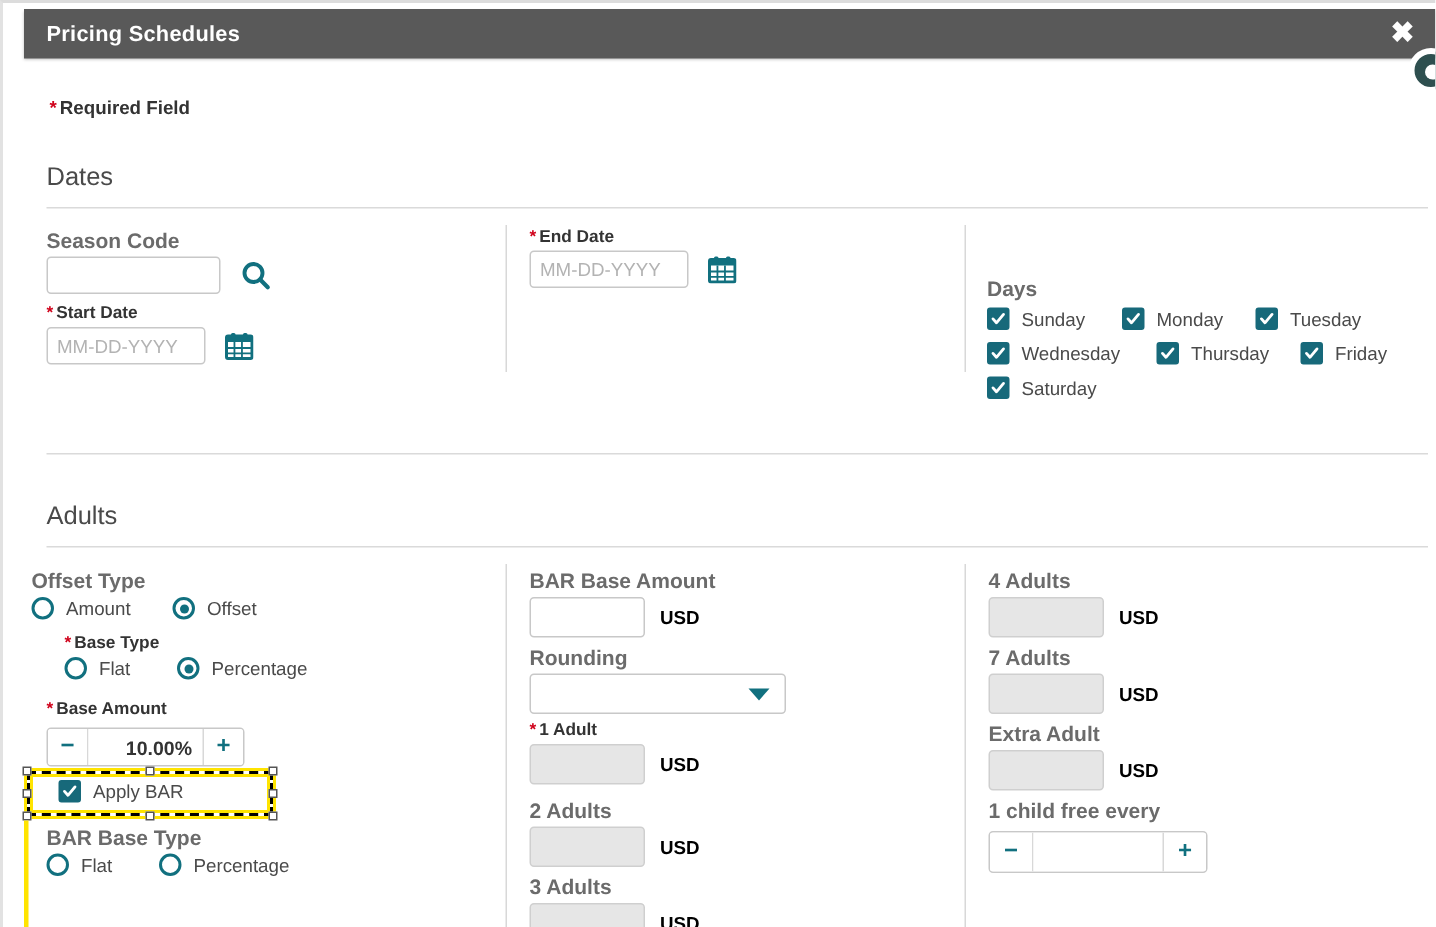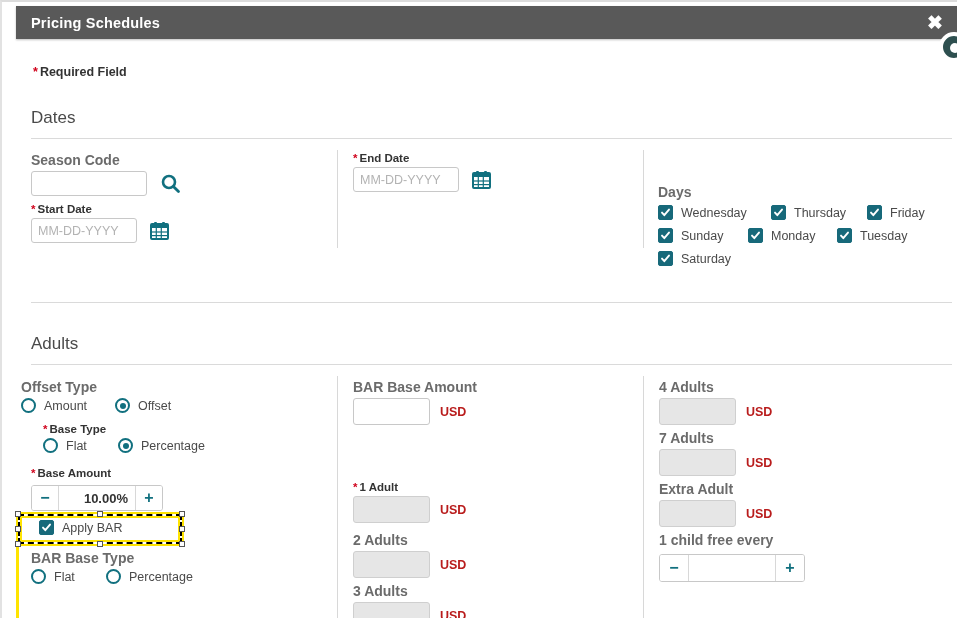--- a/index.html
+++ b/index.html
@@ -74,21 +74,21 @@
   .txt{
     box-sizing:border-box;
     height:25px;border:1px solid #c8c8c8;border-radius:3px;
     background:#ffffff;font-size:12.5px;color:#555;
     padding:0 6px;font-family:"Liberation Sans", sans-serif;
     outline:none;
   }
   .txt::placeholder{color:#b3b3b3;}
   .txt.disabled{background:#e6e6e6;border-color:#cfcfcf;}
   .usd{
-    font-size:12.5px;font-weight:700;color:#b91c1c;
+    font-size:12.5px;font-weight:700;color:#000000;
     margin-left:10px;
   }
   .row-inline{display:flex;align-items:center;}
 
   
   .icon-teal{color:#11707f;display:inline-block;line-height:0;}
 
   
   .cb{
     width:15px;height:15px;border-radius:2px;
@@ -238,69 +238,69 @@
           <line x1="1" y1="14.6" x2="18" y2="14.6" stroke="#11707f" stroke-width="1.2"></line>
         </svg>
       </span>
     </div>
   </div>
 
   <div style="position:absolute;left:656px;top:150px;width:300px;margin-top:32px;">
     <span class="lbl">Days</span>
     <div style="margin-top:5px;">
       <div style="display:flex;align-items:center;margin-bottom:8px;">
-        <span class="cb-item" style="width:113px;">
-          <span class="cb">
-              <svg width="11" height="11" viewBox="0 0 11 11">
-                <polyline points="2,5.6 4.3,8.2 9,2.6" fill="none" stroke="#fff" stroke-width="1.9" stroke-linecap="round" stroke-linejoin="round"></polyline>
-              </svg>
-            </span>
-          <span class="cl">Wednesday</span>
-        </span>
-        <span class="cb-item" style="width:96px;">
-          <span class="cb">
-              <svg width="11" height="11" viewBox="0 0 11 11">
-                <polyline points="2,5.6 4.3,8.2 9,2.6" fill="none" stroke="#fff" stroke-width="1.9" stroke-linecap="round" stroke-linejoin="round"></polyline>
-              </svg>
-            </span>
-          <span class="cl">Thursday</span>
+        <span class="cb-item" style="width:90px;">
+          <span class="cb">
+              <svg width="11" height="11" viewBox="0 0 11 11">
+                <polyline points="2,5.6 4.3,8.2 9,2.6" fill="none" stroke="#fff" stroke-width="1.9" stroke-linecap="round" stroke-linejoin="round"></polyline>
+              </svg>
+            </span>
+          <span class="cl">Sunday</span>
+        </span>
+        <span class="cb-item" style="width:89px;">
+          <span class="cb">
+              <svg width="11" height="11" viewBox="0 0 11 11">
+                <polyline points="2,5.6 4.3,8.2 9,2.6" fill="none" stroke="#fff" stroke-width="1.9" stroke-linecap="round" stroke-linejoin="round"></polyline>
+              </svg>
+            </span>
+          <span class="cl">Monday</span>
         </span>
         <span class="cb-item">
           <span class="cb">
               <svg width="11" height="11" viewBox="0 0 11 11">
                 <polyline points="2,5.6 4.3,8.2 9,2.6" fill="none" stroke="#fff" stroke-width="1.9" stroke-linecap="round" stroke-linejoin="round"></polyline>
               </svg>
             </span>
-          <span class="cl">Friday</span>
+          <span class="cl">Tuesday</span>
         </span>
       </div>
       <div style="display:flex;align-items:center;margin-bottom:8px;">
-        <span class="cb-item" style="width:90px;">
-          <span class="cb">
-              <svg width="11" height="11" viewBox="0 0 11 11">
-                <polyline points="2,5.6 4.3,8.2 9,2.6" fill="none" stroke="#fff" stroke-width="1.9" stroke-linecap="round" stroke-linejoin="round"></polyline>
-              </svg>
-            </span>
-          <span class="cl">Sunday</span>
-        </span>
-        <span class="cb-item" style="width:89px;">
-          <span class="cb">
-              <svg width="11" height="11" viewBox="0 0 11 11">
-                <polyline points="2,5.6 4.3,8.2 9,2.6" fill="none" stroke="#fff" stroke-width="1.9" stroke-linecap="round" stroke-linejoin="round"></polyline>
-              </svg>
-            </span>
-          <span class="cl">Monday</span>
+        <span class="cb-item" style="width:113px;">
+          <span class="cb">
+              <svg width="11" height="11" viewBox="0 0 11 11">
+                <polyline points="2,5.6 4.3,8.2 9,2.6" fill="none" stroke="#fff" stroke-width="1.9" stroke-linecap="round" stroke-linejoin="round"></polyline>
+              </svg>
+            </span>
+          <span class="cl">Wednesday</span>
+        </span>
+        <span class="cb-item" style="width:96px;">
+          <span class="cb">
+              <svg width="11" height="11" viewBox="0 0 11 11">
+                <polyline points="2,5.6 4.3,8.2 9,2.6" fill="none" stroke="#fff" stroke-width="1.9" stroke-linecap="round" stroke-linejoin="round"></polyline>
+              </svg>
+            </span>
+          <span class="cl">Thursday</span>
         </span>
         <span class="cb-item">
           <span class="cb">
               <svg width="11" height="11" viewBox="0 0 11 11">
                 <polyline points="2,5.6 4.3,8.2 9,2.6" fill="none" stroke="#fff" stroke-width="1.9" stroke-linecap="round" stroke-linejoin="round"></polyline>
               </svg>
             </span>
-          <span class="cl">Tuesday</span>
+          <span class="cl">Friday</span>
         </span>
       </div>
       <div style="display:flex;align-items:center;">
         <span class="cb-item">
           <span class="cb">
               <svg width="11" height="11" viewBox="0 0 11 11">
                 <polyline points="2,5.6 4.3,8.2 9,2.6" fill="none" stroke="#fff" stroke-width="1.9" stroke-linecap="round" stroke-linejoin="round"></polyline>
               </svg>
             </span>
           <span class="cl">Saturday</span>
@@ -389,20 +389,26 @@
   </div>
 
   <div style="position:absolute;left:351px;top:377px;">
     <span class="lbl">BAR Base Amount</span>
     <div class="row-inline" style="margin-top:2px;">
       <input class="txt" style="width: 77px; height: 27px;" type="text" value="">
       <span class="usd">USD</span>
     </div>
   </div>
 
+  <div style="position:absolute;left:351px;top:428px;">
+    <span class="lbl">Rounding</span>
+    <div class="sel" style="width:171px;margin-top:2px;">
+      <span class="arrow"></span>
+    </div>
+  </div>
 
   <div style="position:absolute;left:351px;top:479px;">
     <span class="lbl req"><span class="req-star">*</span><span>1 Adult</span></span>
     <div class="row-inline" style="margin-top:2px;">
       <input class="txt disabled" style="width: 77px; height: 27px;" type="text" disabled="">
       <span class="usd">USD</span>
     </div>
   </div>
 
   <div style="position:absolute;left:351px;top:530px;">

